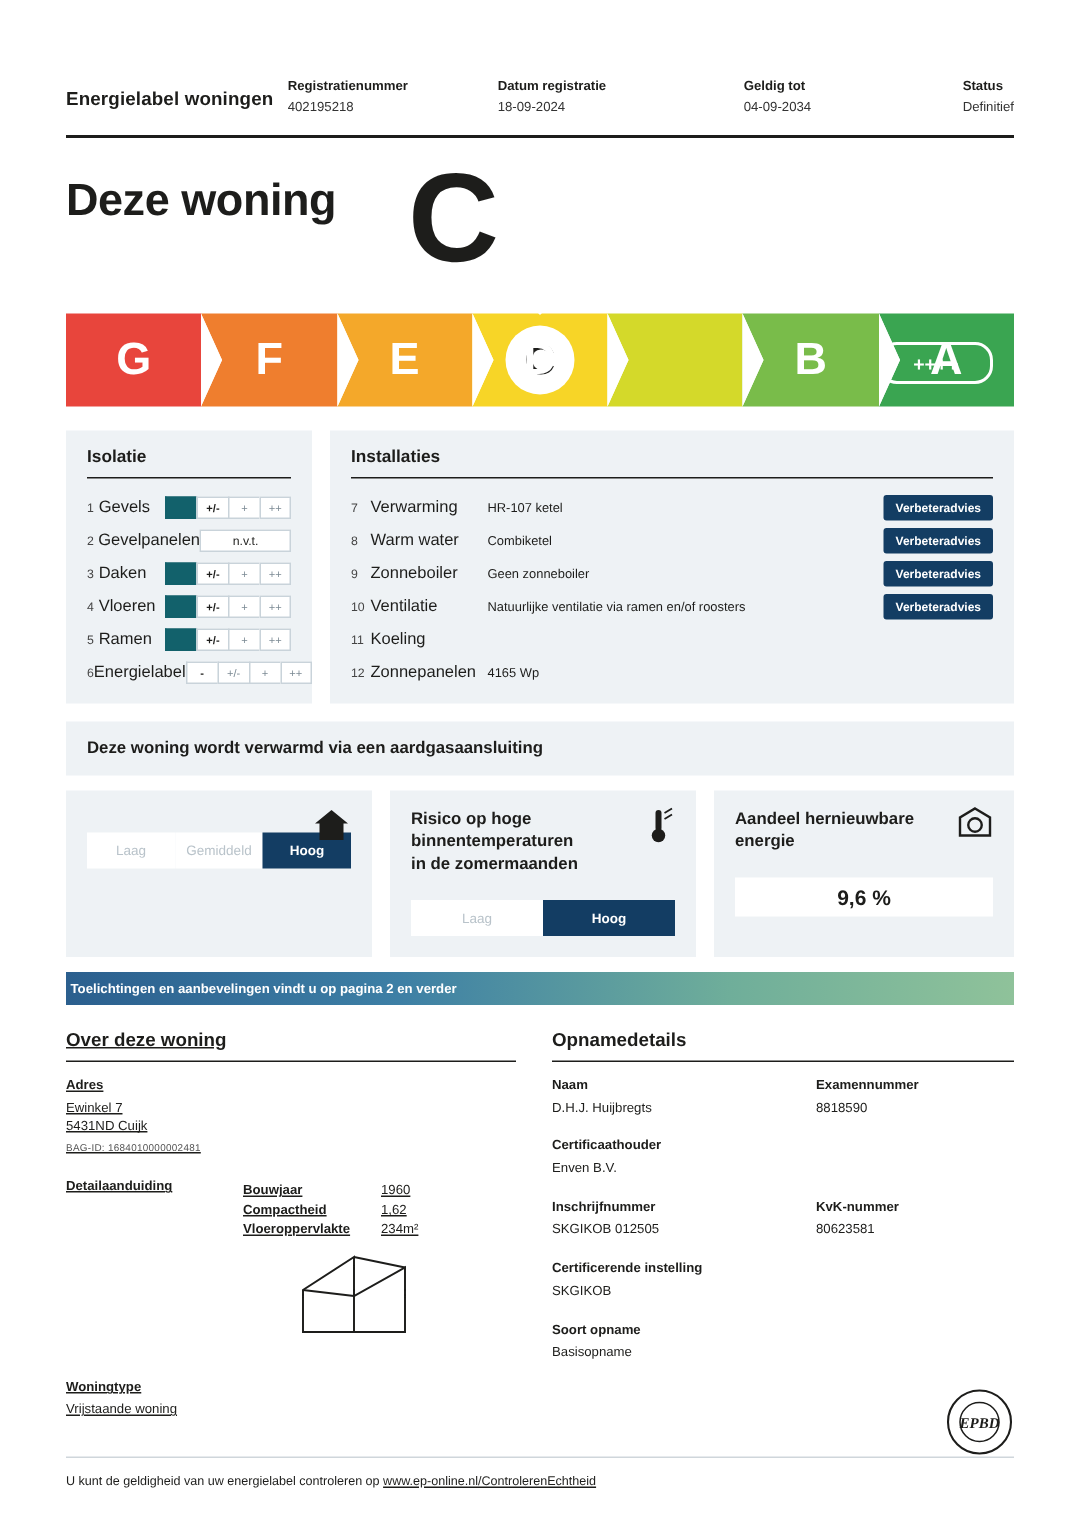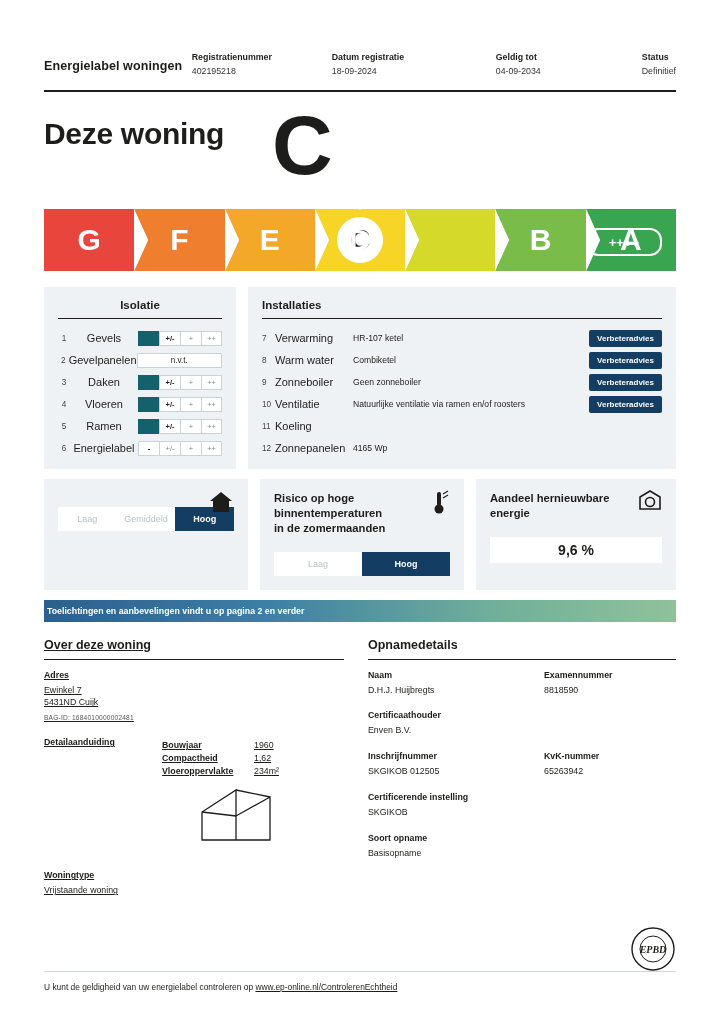--- a/index.html
+++ b/index.html
@@ -37,21 +37,21 @@
   .seg .arrow{position:absolute;right:-14px;top:0;width:0;height:0;border-top:31px solid transparent;border-bottom:31px solid transparent;border-left:14px solid #fff;z-index:3;}
   .seg .notch{position:absolute;left:0;top:0;width:0;height:0;border-top:31px solid transparent;border-bottom:31px solid transparent;border-left:14px solid #fff;z-index:1;}
   .plus-badge{position:absolute;right:14px;top:19px;width:72px;height:24px;border:2px solid #ffffff;border-radius:12px;display:flex;align-items:center;justify-content:center;font-size:13px;font-weight:bold;color:#fff;}
   .current-marker{position:absolute;top:0;left:0;width:100%;height:100%;pointer-events:none;}
   .cm-circle{position:absolute;width:46px;height:46px;border-radius:50%;background:#ffffff;top:8px;display:flex;align-items:center;justify-content:center;font-size:28px;font-weight:bold;color:#1d1d1b;}
   .cm-tri{position:absolute;top:-11px;width:0;height:0;border-left:12px solid transparent;border-right:12px solid transparent;border-top:12px solid #fff;}
 
   
   .panels{display:flex;margin-top:16px;gap:12px;}
   .panel{background:#eef2f5;padding:12px 14px 10px 14px;box-sizing:border-box;}
-  .panel-iso{width:192px;text-align:center;}
+  .panel-iso{width:164px;}
   .panel-ins{flex:1;}
   .panel-title{font-size:11.5px;font-weight:bold;margin-bottom:7px;}
   .panel-rule{border-top:1.6px solid #1d1d1b;margin-bottom:8px;}
   .row{display:flex;align-items:center;height:22px;font-size:8.6px;}
   .rownum{width:13px;color:#444;font-size:8.2px;}
   .rowlabel{font-size:11px;}
   .iso .rowlabel{width:74px;}
   .boxes{display:flex;margin-left:auto;}
   .bx{width:21px;height:15px;background:#ffffff;border:1px solid #c9d3da;border-right:none;box-sizing:border-box;font-size:7.4px;display:flex;align-items:center;justify-content:center;color:#7b8a94;}
   .bx:last-child{border-right:1px solid #c9d3da;}
@@ -289,20 +289,21 @@
         <div class="rowlabel">Koeling</div>
       </div>
       <div class="row">
         <div class="rownum">12</div>
         <div class="rowlabel">Zonnepanelen</div>
         <div class="rowval">4165 Wp</div>
       </div>
     </div>
   </div>
 
+  <div class="gasbar">Deze woning wordt verwarmd via een aardgasaansluiting</div>
 
   <div class="infos">
 
     <div class="info info-1">
       <div class="info-icon">
         <svg width="26" height="24" viewBox="0 0 26 24">
             <path d="M13 2 L24 11 L21 11 L21 22 L5 22 L5 11 L2 11 Z" fill="#1d1d1b"></path>
           </svg>
       </div>
       <div class="seg3">
@@ -414,21 +415,21 @@
         <div class="fld-val">Enven B.V.</div>
       </div>
 
       <div class="rf-row mt14">
         <div class="rf-c1">
           <div class="fld-label">Inschrijfnummer</div>
           <div class="fld-val">SKGIKOB 012505</div>
         </div>
         <div class="rf-c2">
           <div class="fld-label">KvK-nummer</div>
-          <div class="fld-val">65263942</div>
+          <div class="fld-val">80623581</div>
         </div>
       </div>
 
       <div class="mt14">
         <div class="fld-label">Certificerende instelling</div>
         <div class="fld-val">SKGIKOB</div>
       </div>
 
       <div class="mt14">
         <div class="fld-label">Soort opname</div>

